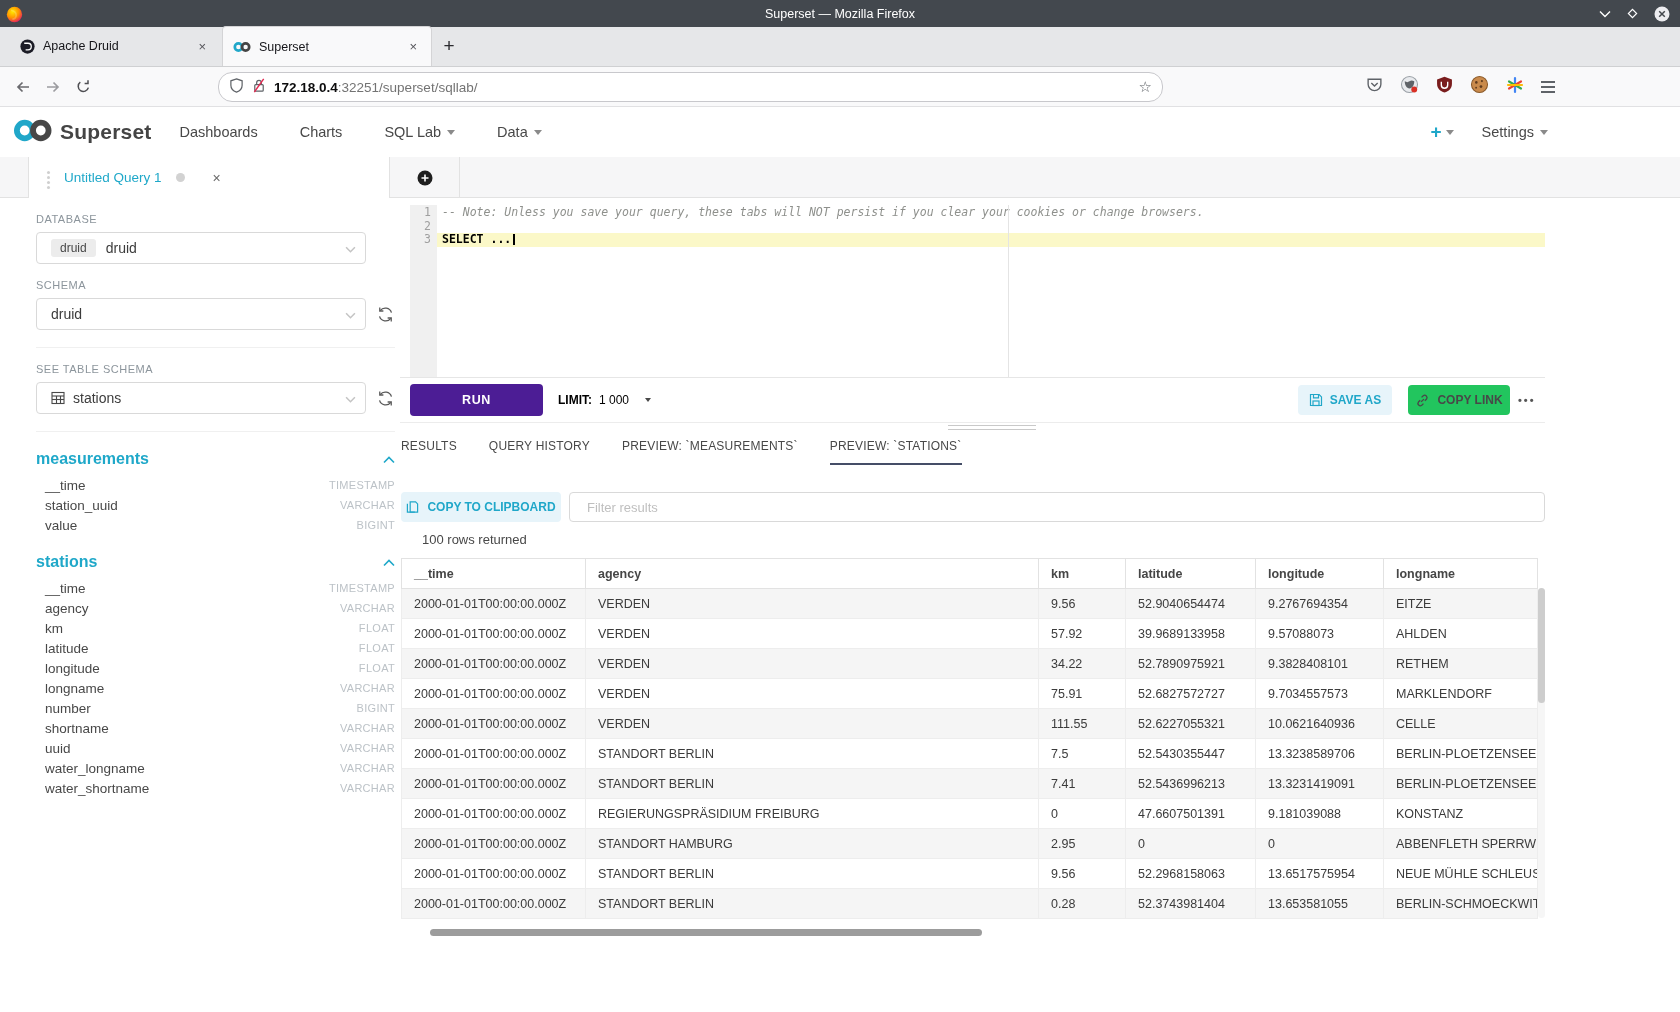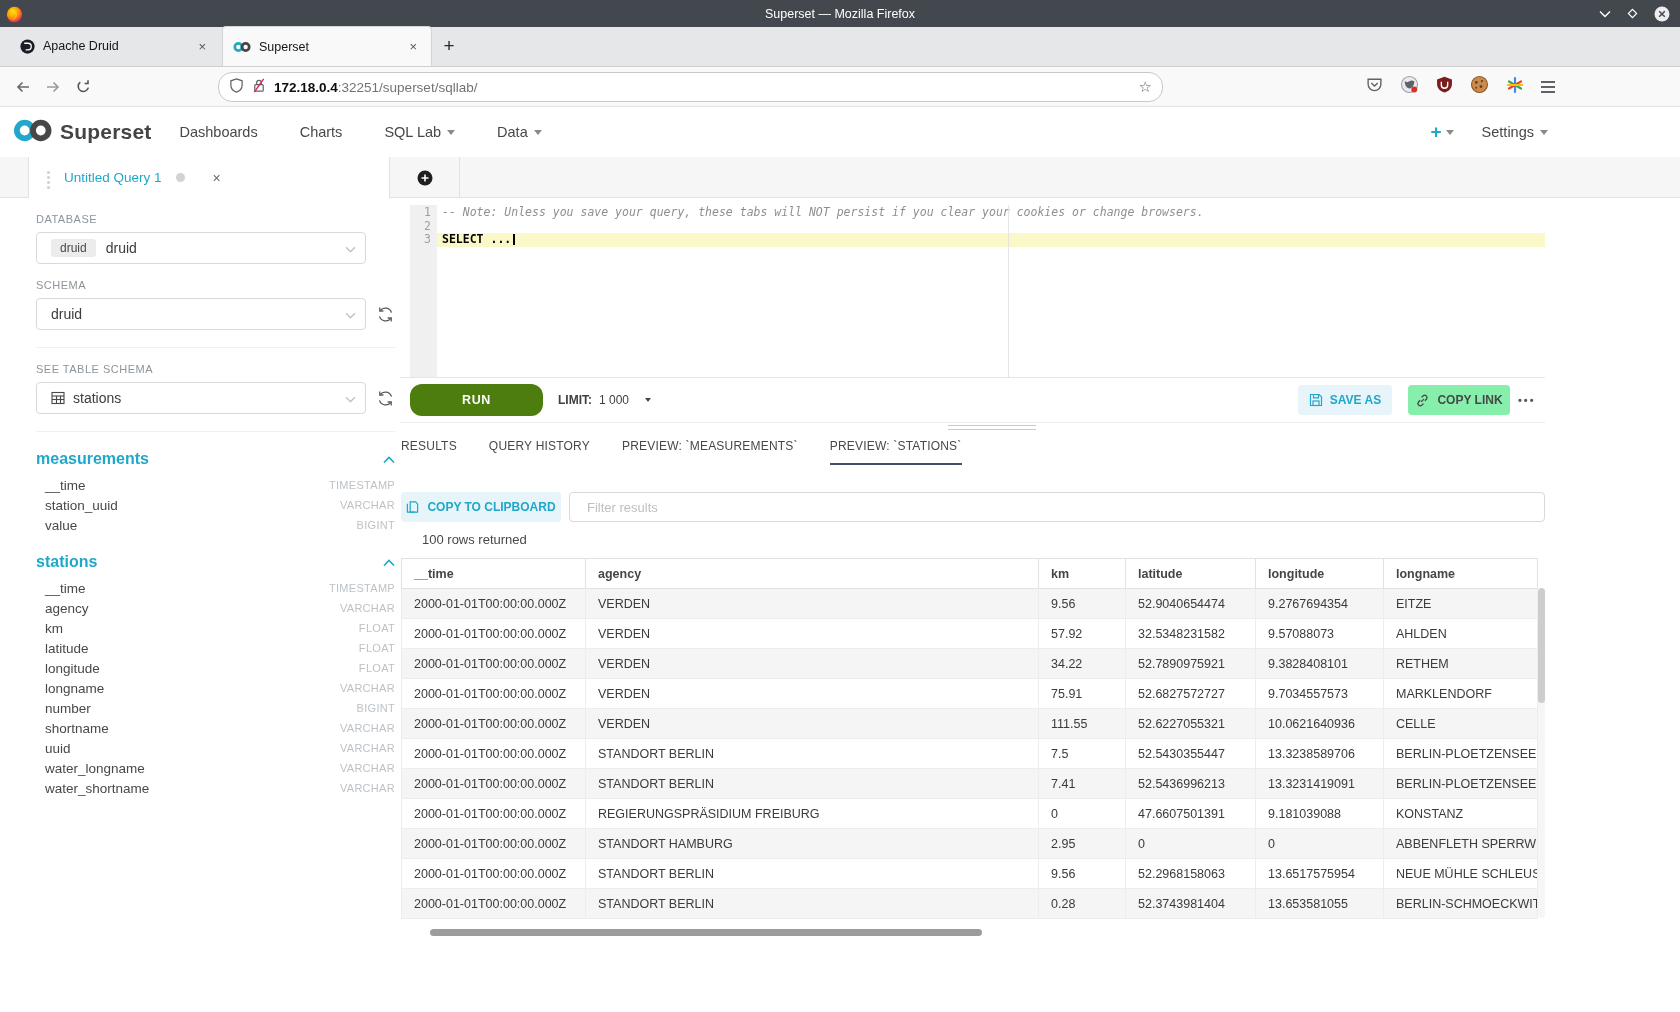--- a/index.html
+++ b/index.html
@@ -92,31 +92,31 @@
     color:#9f9f9f;text-align:right;padding:1px 6px 0 0;}
   .gut-num{height:13.5px;line-height:13.5px;}
   .codelines{position:absolute;left:27px;right:0;top:0;bottom:0;padding-top:1px;}
   .cl{height:13.5px;line-height:13.5px;white-space:pre;padding-left:5px;}
   .cl.comment{color:#8e908c;font-style:italic;}
   .cl.sel{background:#fbf8c8;color:#000;font-weight:bold;}
   .cursor{display:inline-block;width:2px;height:11px;background:#000;vertical-align:-2px;margin-left:2px;}
   .printmargin{position:absolute;left:571px;top:0;bottom:0;width:1px;background:#e4e4e4;}
 
   .tb-topline{position:absolute;left:0;top:179px;width:1145px;height:1px;background:#e6e6e6;}
-  .runbtn{position:absolute;left:10px;top:186px;width:133px;height:32px;background:#4d7c0f;
-    color:#fff;font-weight:bold;font-size:12.5px;letter-spacing:.6px;border-radius:12px;
+  .runbtn{position:absolute;left:10px;top:186px;width:133px;height:32px;background:#4c1d95;
+    color:#fff;font-weight:bold;font-size:12.5px;letter-spacing:.6px;border-radius:4px;
     display:flex;align-items:center;justify-content:center;}
   .limit{position:absolute;left:158px;top:186px;height:32px;display:flex;align-items:center;
-    font-size:12px;color:#404040;}
+    font-size:12px;color:#000000;}
   .limit .lv{margin-left:7px;}
   .limit .caret{border-top-color:#484848;margin-left:16px;border-left-width:3.5px;border-right-width:3.5px;border-top-width:4.5px;}
   .sbtn{position:absolute;top:187px;height:30px;border-radius:4px;display:flex;align-items:center;
     justify-content:center;font-size:12px;font-weight:bold;gap:7px;}
   .saveas{left:898px;width:94px;background:#e7f4fa;color:#20a7c9;}
-  .copylink{left:1008px;width:102px;background:#86efac;color:#484848;}
+  .copylink{left:1008px;width:102px;background:#22c55e;color:#484848;}
   .morebtn{position:absolute;left:1118px;top:187px;height:30px;display:flex;align-items:center;
     color:#555;font-size:11px;letter-spacing:2px;font-weight:bold;}
 
   .splitline{position:absolute;left:0;top:224px;width:1145px;height:1px;background:#ececec;}
   .handle{position:absolute;left:548px;top:227px;width:88px;}
   .handle i{display:block;height:1px;background:#c9c9c9;margin-bottom:3px;}
 
   .rtabs{position:absolute;left:1px;top:241px;display:flex;gap:32px;}
   .rtab{font-size:12px;color:#484848;letter-spacing:.2px;padding-bottom:10px;border-bottom:2px solid transparent;}
   .rtab.active{border-bottom-color:#454e67;}
@@ -559,21 +559,21 @@
               <td>VERDEN</td>
               <td>9.56</td>
               <td>52.9040654474</td>
               <td>9.2767694354</td>
               <td>EITZE</td>
             </tr>
             <tr>
               <td>2000-01-01T00:00:00.000Z</td>
               <td>VERDEN</td>
               <td>57.92</td>
-              <td>32.5348231582</td>
+              <td>39.9689133958</td>
               <td>9.57088073</td>
               <td>AHLDEN</td>
             </tr>
             <tr>
               <td>2000-01-01T00:00:00.000Z</td>
               <td>VERDEN</td>
               <td>34.22</td>
               <td>52.7890975921</td>
               <td>9.3828408101</td>
               <td>RETHEM</td>

